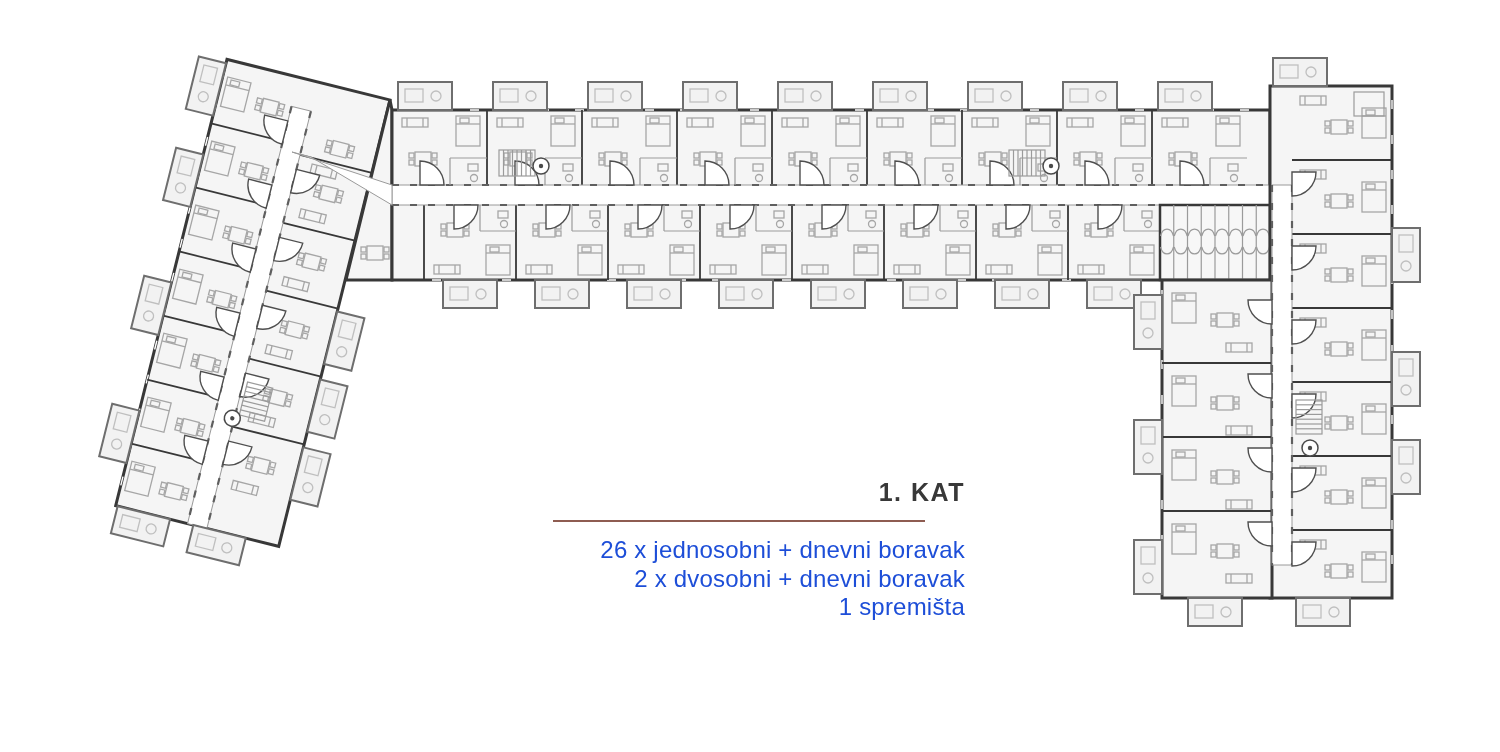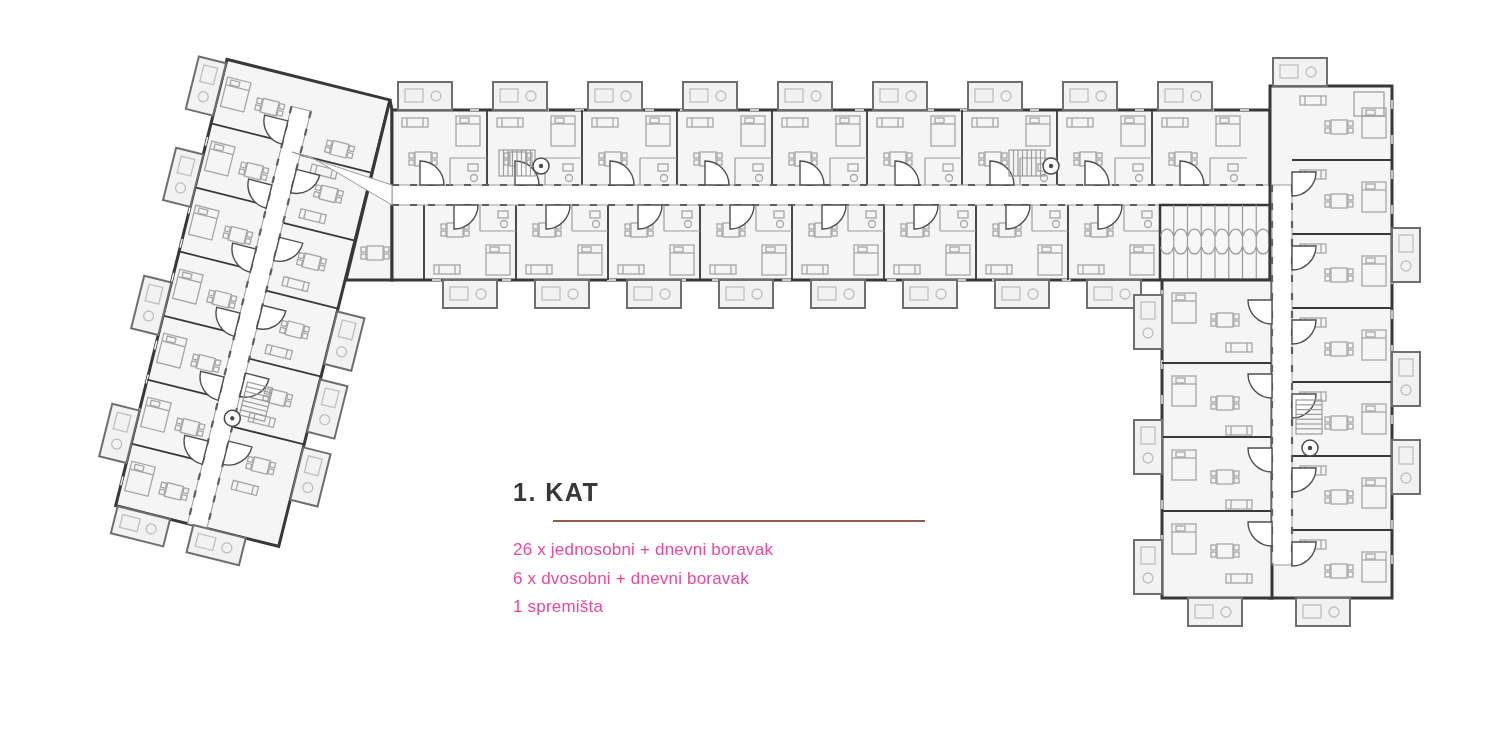--- a/index.html
+++ b/index.html
@@ -14,24 +14,24 @@
   .win{stroke:#ffffff;stroke-width:1.4;stroke-dasharray:9 26;fill:none}
   .thin{stroke:#9b9b9b;stroke-width:1.2;fill:none}
   .furn{stroke:var(--furn,#a6a6a6);stroke-width:1.3;fill:none}
   .fan{fill:#ffffff;stroke:#4f4f4f;stroke-width:1.4}
   .balc{fill:#f2f2f2;stroke:var(--balc-stroke,#6e6e6e);stroke-width:2}
   .balc-in{fill:none;stroke:#bfbfbf;stroke-width:1.3}
   .store{fill:#f7f7f7;stroke:var(--wall,#383838);stroke-width:2.5}
   .mark-c{fill:#ffffff;stroke:#4a4a4a;stroke-width:1.5}
   .mark-d{fill:#4a4a4a}
   
-  .legend{position:absolute;left:513px;top:478px;width:452px;text-align:left;color:#383838}
+  .legend{position:absolute;left:513px;top:478px;width:452px;text-align:right;color:#383838}
   .legend-title{font-size:25px;font-weight:bold;letter-spacing:1.5px}
   .legend-divider{width:372px;height:2px;margin:13px auto 14px auto;background:#8e5c51}
-  .legend-line{font-size:17px;line-height:28.5px;color:#ec4899;letter-spacing:.2px}
+  .legend-line{font-size:24px;line-height:28.5px;color:#1d4ed8;letter-spacing:.2px}
 </style>
 </head>
 <body>
 
 <svg class="plan" width="1500" height="752" viewBox="0 0 1500 752" style="--wall: #383838; --unit-fill: #f5f5f5; --furn: #a6a6a6; --balc-stroke: #6e6e6e; --corridor: #ffffff;">
   <defs>
     <path id="fan" class="fan" d="M0 0 L24 0 A24 24 0 0 1 0 24 Z"></path>
     <g id="tbl" class="furn">
       <rect x="7" y="6" width="16" height="14"></rect>
       <rect x="1" y="7" width="5" height="5"></rect>
@@ -293,15 +293,15 @@
     <use href="#marker" x="1310" y="448"></use>
   </g>
 
   <polygon points="292,152 311,157 392,205 392,185" class="corr"></polygon>
 </svg>
 
 <div class="legend">
   <div class="legend-title">1. KAT</div>
   <div class="legend-divider" style="background-color: rgb(142, 92, 81);"></div>
   <div class="legend-line">26 x jednosobni + dnevni boravak</div>
-  <div class="legend-line">6 x dvosobni + dnevni boravak</div>
+  <div class="legend-line">2 x dvosobni + dnevni boravak</div>
   <div class="legend-line">1 spremišta</div>
 </div>
 
 </body></html>

